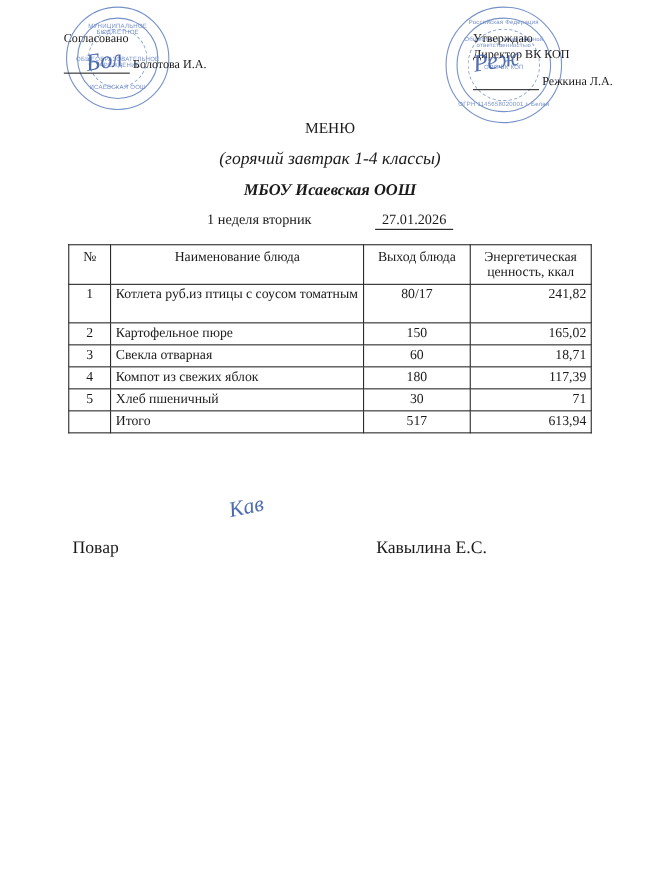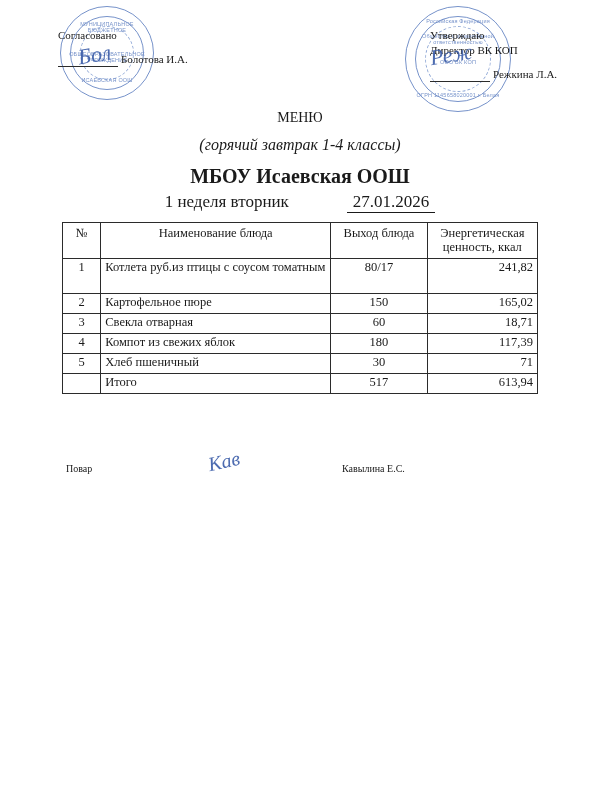--- a/index.html
+++ b/index.html
@@ -95,28 +95,28 @@
   }
 
   
   .title-block {
     position: absolute;
     left: 0; right: 0;
     text-align: center;
   }
   #doc-title { top: 110px; font-size: 14px; }
   #doc-subtitle { top: 136px; font-size: 16px; font-style: italic; }
-  #doc-school { top: 165px; font-size: 20px; font-weight: bold; }
+  #doc-school { top: 165px; font-size: 15px; font-weight: bold; font-style: italic; }
 
   #week-row {
     position: absolute;
     top: 192px;
     left: 0; right: 0;
     text-align: center;
-    font-size: 17px;
+    font-size: 13px;
   }
   #week-row .week-label { margin-right: 58px; }
   #week-row .date-value {
     border-bottom: 1px solid #1a1a1a;
     padding: 0 6px 1px 6px;
   }
 
   
   table.menu {
     position: absolute;
@@ -149,22 +149,22 @@
   td.col-kcal { vertical-align: top; }
 
   tr.row-tall td { height: 32px; }
   tr.row-normal td { height: 17px; }
 
   .wrap2 { line-height: 1.25; }
 
   
   .footer {
     position: absolute;
-    top: 463px;
-    font-size: 10px;
+    top: 490px;
+    font-size: 16px;
   }
   #cook-label { left: 66px; }
   #cook-name { left: 342px; }
 </style>
 </head>
 <body>
 
 <div class="page">
 
   <div class="stamp" id="stamp-left">

